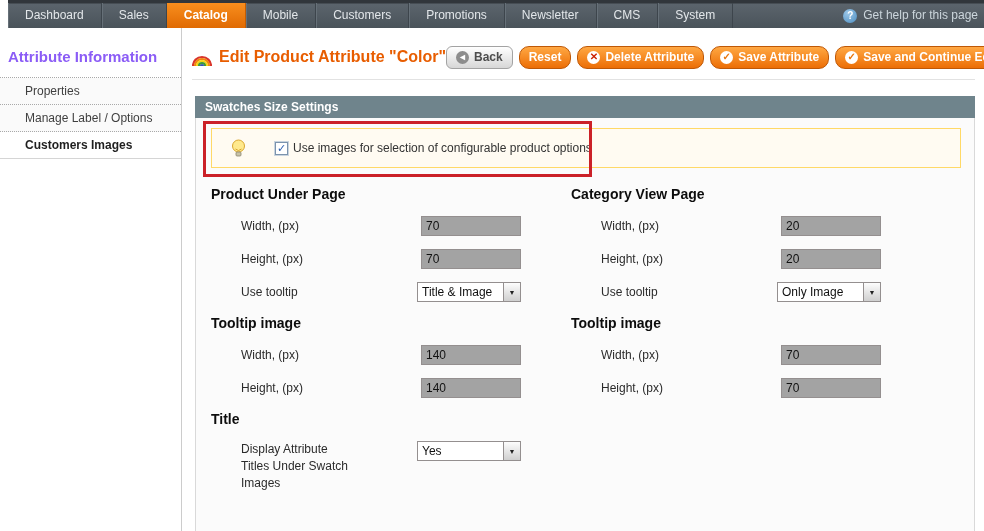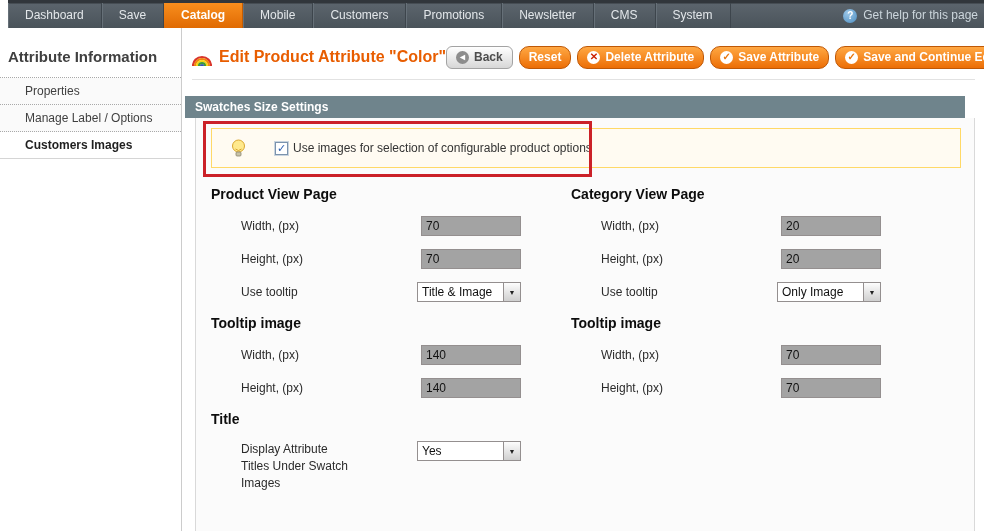--- a/index.html
+++ b/index.html
@@ -38,21 +38,21 @@
     background: radial-gradient(circle at 35% 30%, #9cc7e8, #4d8dc0);
     color: #fff; font-size: 10px; font-weight: bold;
     display: inline-flex; align-items: center; justify-content: center;
   }
   
   .sidebar {
     position: absolute; top: 28px; left: 0; width: 182px; bottom: 0;
     border-right: 1px solid #cccccc; background: #fff;
   }
   .sidebar-title {
-    font-size: 15px; font-weight: bold; color: #404040;
+    font-size: 15px; font-weight: bold; color: #8b5cf6;
     padding: 20px 0 12px 8px;
   }
   .sidebar-items { border-top: 1px dotted #a9a9a9; border-bottom: 1px solid #d5d5d5; }
   .sidebar-item {
     padding: 6px 6px 6px 25px; color: #3f3f3f; cursor: pointer;
     border-bottom: 1px dotted #a9a9a9; background: #fafafa;
   }
   .sidebar-item:last-child { border-bottom: none; }
   .sidebar-item.active { font-weight: bold; color: #1f1f1f; background: #ffffff; }
   
@@ -83,21 +83,21 @@
   }
   .ico-back { background: #8d8d8d; color: #ffffff; }
   .ico-del  { background: #ffffff; color: #cc2200; font-size: 10px; }
   .ico-save { background: #ffffff; color: #e8740a; font-size: 10px; }
   .hdr-rule {
     position: absolute; top: 79px; left: 192px; right: 9px;
     border-top: 1px solid #e2e2e2;
   }
   
   .panel-head {
-    position: absolute; top: 96px; left: 185px; width: 780px; height: 22px;
+    position: absolute; top: 96px; left: 195px; width: 780px; height: 22px;
     background: #6f848c; color: #ffffff; font-weight: bold;
     line-height: 22px; padding-left: 10px;
   }
   .panel-body {
     position: absolute; top: 118px; left: 195px; width: 780px; bottom: 0;
     background: #fbfbfb;
     border-left: 1px solid #d9d9d9; border-right: 1px solid #d9d9d9;
   }
   
   .notice {
@@ -140,21 +140,21 @@
     background: linear-gradient(#fdfdfd, #cfcfcf);
     display: flex; align-items: center; justify-content: center;
     font-size: 7px; color: #222;
   }
 </style>
 </head>
 <body>
 
 <div class="nav">
   <div class="nav-item">Dashboard</div>
-  <div class="nav-item">Save</div>
+  <div class="nav-item">Sales</div>
   <div class="nav-item active">Catalog</div>
   <div class="nav-item">Mobile</div>
   <div class="nav-item">Customers</div>
   <div class="nav-item">Promotions</div>
   <div class="nav-item">Newsletter</div>
   <div class="nav-item">CMS</div>
   <div class="nav-item">System</div>
   <div class="nav-help">
     <span class="help-ico">?</span>
     <span>Get help for this page</span>
@@ -217,21 +217,21 @@
     </svg>
     <div class="chk-wrap">
       <span class="chkbox">✓</span>
       <span class="notice-label">Use images for selection of configurable product options</span>
     </div>
   </div>
 
   <div class="annotation"></div>
 
   <div class="col col-left">
-    <div class="section-title">Product View Page</div>
+    <div class="section-title">Product Under Page</div>
 
     <div class="frow">
       <span class="lbl">Width, (px)</span>
       <input class="tin" type="text" value="70" style="">
     </div>
     <div class="frow">
       <span class="lbl">Height, (px)</span>
       <input class="tin" type="text" value="70" style="">
     </div>
     <div class="frow">

